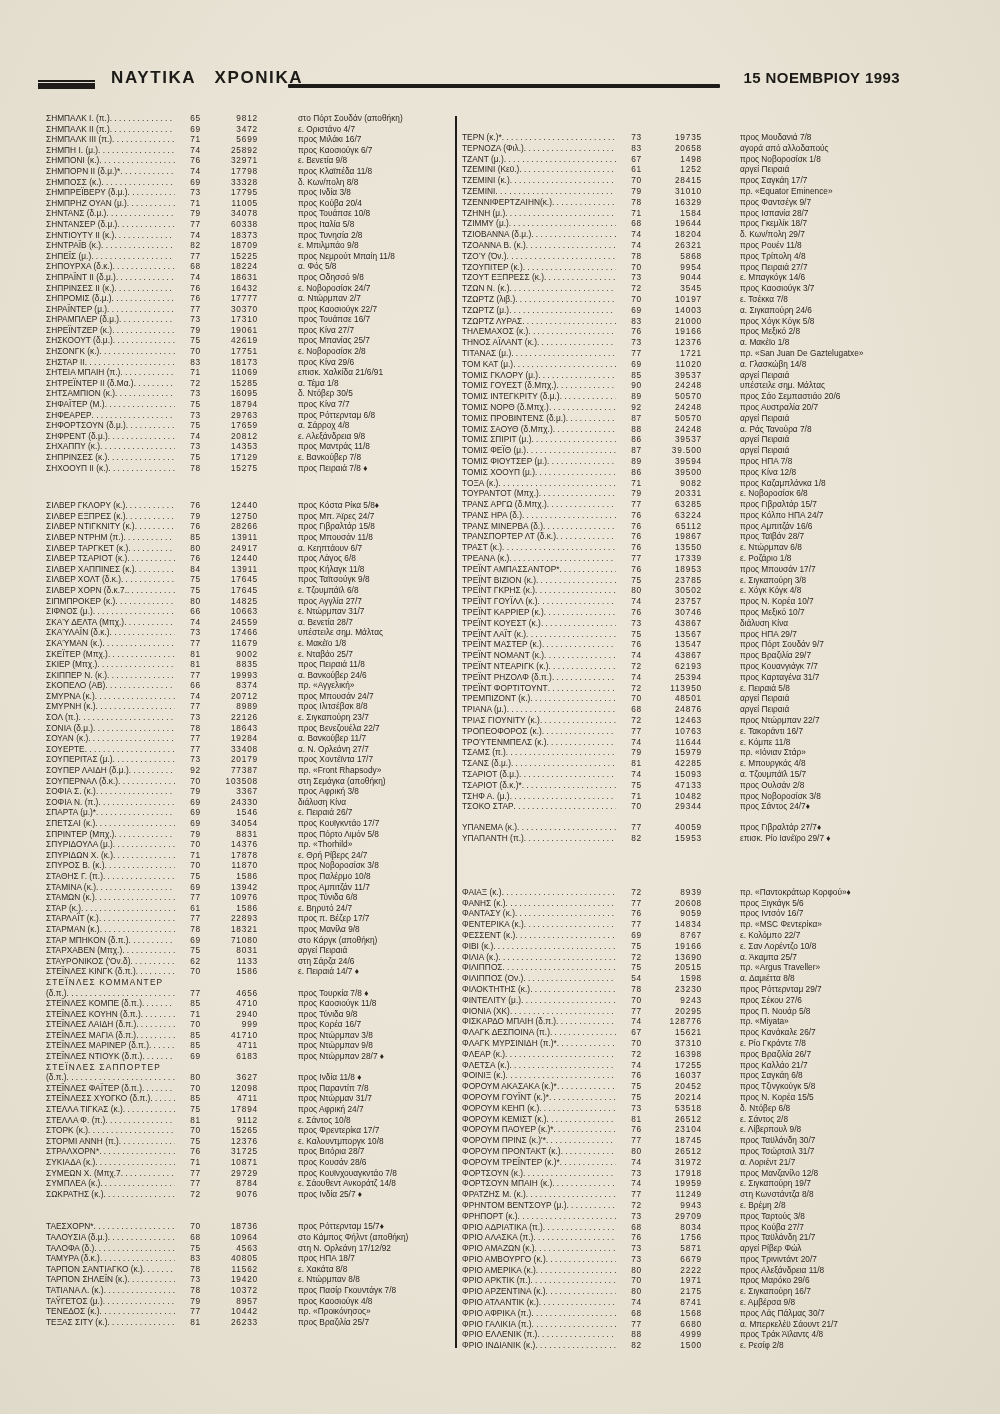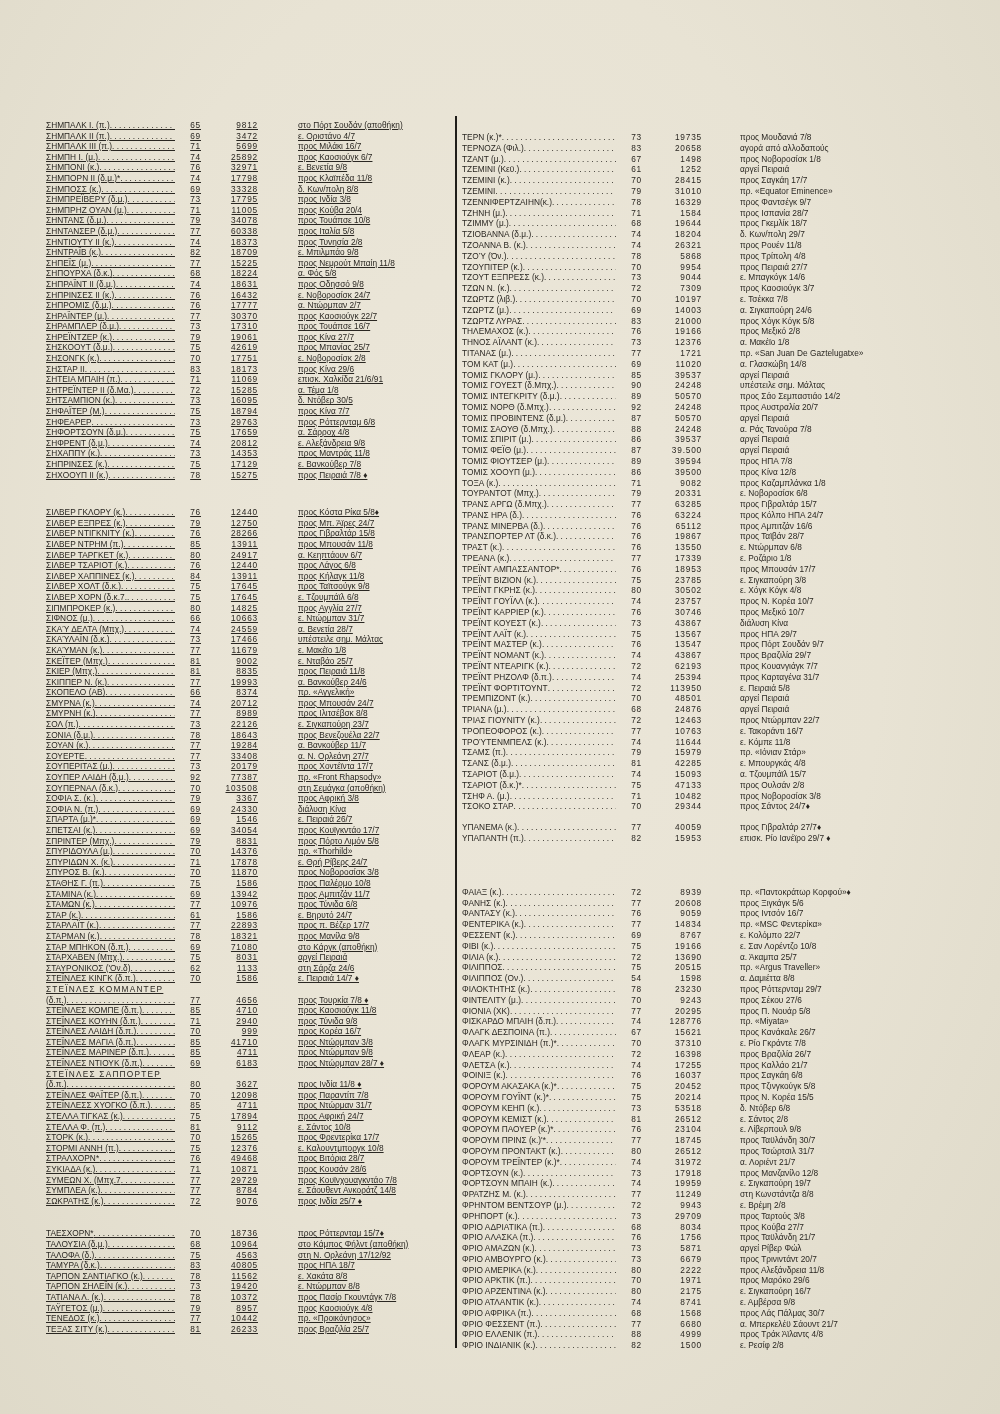--- a/index.html
+++ b/index.html
@@ -19,21 +19,21 @@
     box-shadow:0 -2px 0 #1e1c18; border-top:1px solid #e8e3d4;}
   .hdr h1{position:absolute;left:111px;top:-2px;margin:0;font-size:17px;font-weight:700;
     letter-spacing:1.6px;word-spacing:12px;color:#1d1b17;white-space:nowrap;}
   .hdr .rule{position:absolute;left:288px;top:14px;width:432px;height:4px;background:#1e1c18;border-radius:1px;}
   .hdr .date{position:absolute;left:720px;top:-1px;width:180px;text-align:right;font-size:15px;
     font-weight:700;letter-spacing:0.4px;color:#1d1b17;white-space:nowrap;}
   
   .divider{position:absolute;left:455px;top:116px;width:2px;height:1232px;background:#201e1a;}
   
   .col{position:absolute;font-size:8.3px;line-height:10.6px;color:#2a2722;}
-  .col.left{left:46px;top:120px;width:404px;text-decoration:underline;--stw:152px;--stm:40px;}
+  .col.left{left:46px;top:113px;width:404px;--stw:152px;--stm:40px;}
   .col.right{left:462px;top:132px;width:443px;line-height:10.8px;--stw:165px;--stm:38px;}
   .grp{margin:0;}
   .col.left .grp:nth-child(1){margin-bottom:27px;}
   .col.left .grp:nth-child(2){margin-bottom:22px;}
   .col.right .grp:nth-child(1){margin-bottom:10px;}
   .col.right .grp:nth-child(2){margin-bottom:43px;}
   .row{display:flex;align-items:baseline;height:inherit;}
   .row{height:auto;}
   .nm{white-space:nowrap;letter-spacing:0.02px;}
   .ld{flex:1 1 0;min-width:4px;overflow:hidden;white-space:nowrap;}
@@ -41,20 +41,26 @@
   .yr{flex:0 0 26px;text-align:right;letter-spacing:0.8px;white-space:nowrap;}
   .gt{flex:0 0 57px;text-align:right;letter-spacing:0.8px;white-space:nowrap;}
   .col.right .gt{flex-basis:60px;}
   .st{flex:0 0 var(--stw);margin-left:var(--stm);white-space:nowrap;overflow:visible;}
   .namewrap .nm{letter-spacing:1.2px;}
 </style>
 </head>
 <body>
 
 <div class="page">
+  <header class="hdr">
+    <span class="dash"></span>
+    <h1>ΝΑΥΤΙΚΑ ΧΡΟΝΙΚΑ</h1>
+    <span class="rule"></span>
+    <span class="date">15 ΝΟΕΜΒΡΙΟΥ 1993</span>
+  </header>
 
   <div class="divider"></div>
 
   <main>
     <section class="col left">
         <div class="grp">
           <div class="row">
             <span class="nm">ΣΗΜΠΑΛΚ Ι. (π.)</span>
             <span class="ld"></span>
             <span class="yr">65</span>
@@ -710,21 +716,21 @@
             <span class="nm">ΣΤΟΡΜΙ ΑΝΝΗ (π.)</span>
             <span class="ld"></span>
             <span class="yr">75</span>
             <span class="gt">12376</span>
             <span class="st">ε. Καλουντμποργκ 10/8</span>
           </div>
           <div class="row">
             <span class="nm">ΣΤΡΑΛΧΟΡΝ*</span>
             <span class="ld"></span>
             <span class="yr">76</span>
-            <span class="gt">49468</span>
+            <span class="gt">31725</span>
             <span class="st">προς Βιτόρια 28/7</span>
           </div>
           <div class="row">
             <span class="nm">ΣΥΚΙΑΔΑ (κ.)</span>
             <span class="ld"></span>
             <span class="yr">71</span>
             <span class="gt">10871</span>
             <span class="st">προς Κουσάν 28/6</span>
           </div>
           <div class="row">
@@ -919,21 +925,21 @@
             <span class="nm">ΤΖΟΥΤ ΕΞΠΡΕΣΣ (κ.)</span>
             <span class="ld"></span>
             <span class="yr">73</span>
             <span class="gt">9044</span>
             <span class="st">ε. Μπαγκόγκ 14/6</span>
           </div>
           <div class="row">
             <span class="nm">ΤΖΩΝ Ν. (κ.)</span>
             <span class="ld"></span>
             <span class="yr">72</span>
-            <span class="gt">7309</span>
+            <span class="gt">3545</span>
             <span class="st">προς Καοσιούγκ 3/7</span>
           </div>
           <div class="row">
             <span class="nm">ΤΖΩΡΤΖ (λιβ.)</span>
             <span class="ld"></span>
             <span class="yr">70</span>
             <span class="gt">10197</span>
             <span class="st">ε. Τσέκκα 7/8</span>
           </div>
           <div class="row">
@@ -990,21 +996,21 @@
             <span class="ld"></span>
             <span class="yr">90</span>
             <span class="gt">24248</span>
             <span class="st">υπέστειλε σημ. Μάλτας</span>
           </div>
           <div class="row">
             <span class="nm">ΤΟΜΙΣ ΙΝΤΕΓΚΡΙΤΥ (δ.μ.)</span>
             <span class="ld"></span>
             <span class="yr">89</span>
             <span class="gt">50570</span>
-            <span class="st">προς Σάο Σεμπαστιάο 14/2</span>
+            <span class="st">προς Σάο Σεμπαστιάο 20/6</span>
           </div>
           <div class="row">
             <span class="nm">ΤΟΜΙΣ ΝΟΡΘ (δ.Μπχ.)</span>
             <span class="ld"></span>
             <span class="yr">92</span>
             <span class="gt">24248</span>
             <span class="st">προς Αυστραλία 20/7</span>
           </div>
           <div class="row">
             <span class="nm">ΤΟΜΙΣ ΠΡΟΒΙΝΤΕΝΣ (δ.μ.)</span>
@@ -1557,21 +1563,21 @@
             <span class="st">ε. Αμβέρσα 9/8</span>
           </div>
           <div class="row">
             <span class="nm">ΦΡΙΟ ΑΦΡΙΚΑ (π.)</span>
             <span class="ld"></span>
             <span class="yr">68</span>
             <span class="gt">1568</span>
             <span class="st">προς Λάς Πάλμας 30/7</span>
           </div>
           <div class="row">
-            <span class="nm">ΦΡΙΟ ΦΕΣΣΕΝΤ (π.)</span>
+            <span class="nm">ΦΡΙΟ ΓΑΛΙΚΙΑ (π.)</span>
             <span class="ld"></span>
             <span class="yr">77</span>
             <span class="gt">6680</span>
             <span class="st">α. Μπερκελέϋ Σάουντ 21/7</span>
           </div>
           <div class="row">
             <span class="nm">ΦΡΙΟ ΕΛΛΕΝΙΚ (π.)</span>
             <span class="ld"></span>
             <span class="yr">88</span>
             <span class="gt">4999</span>

